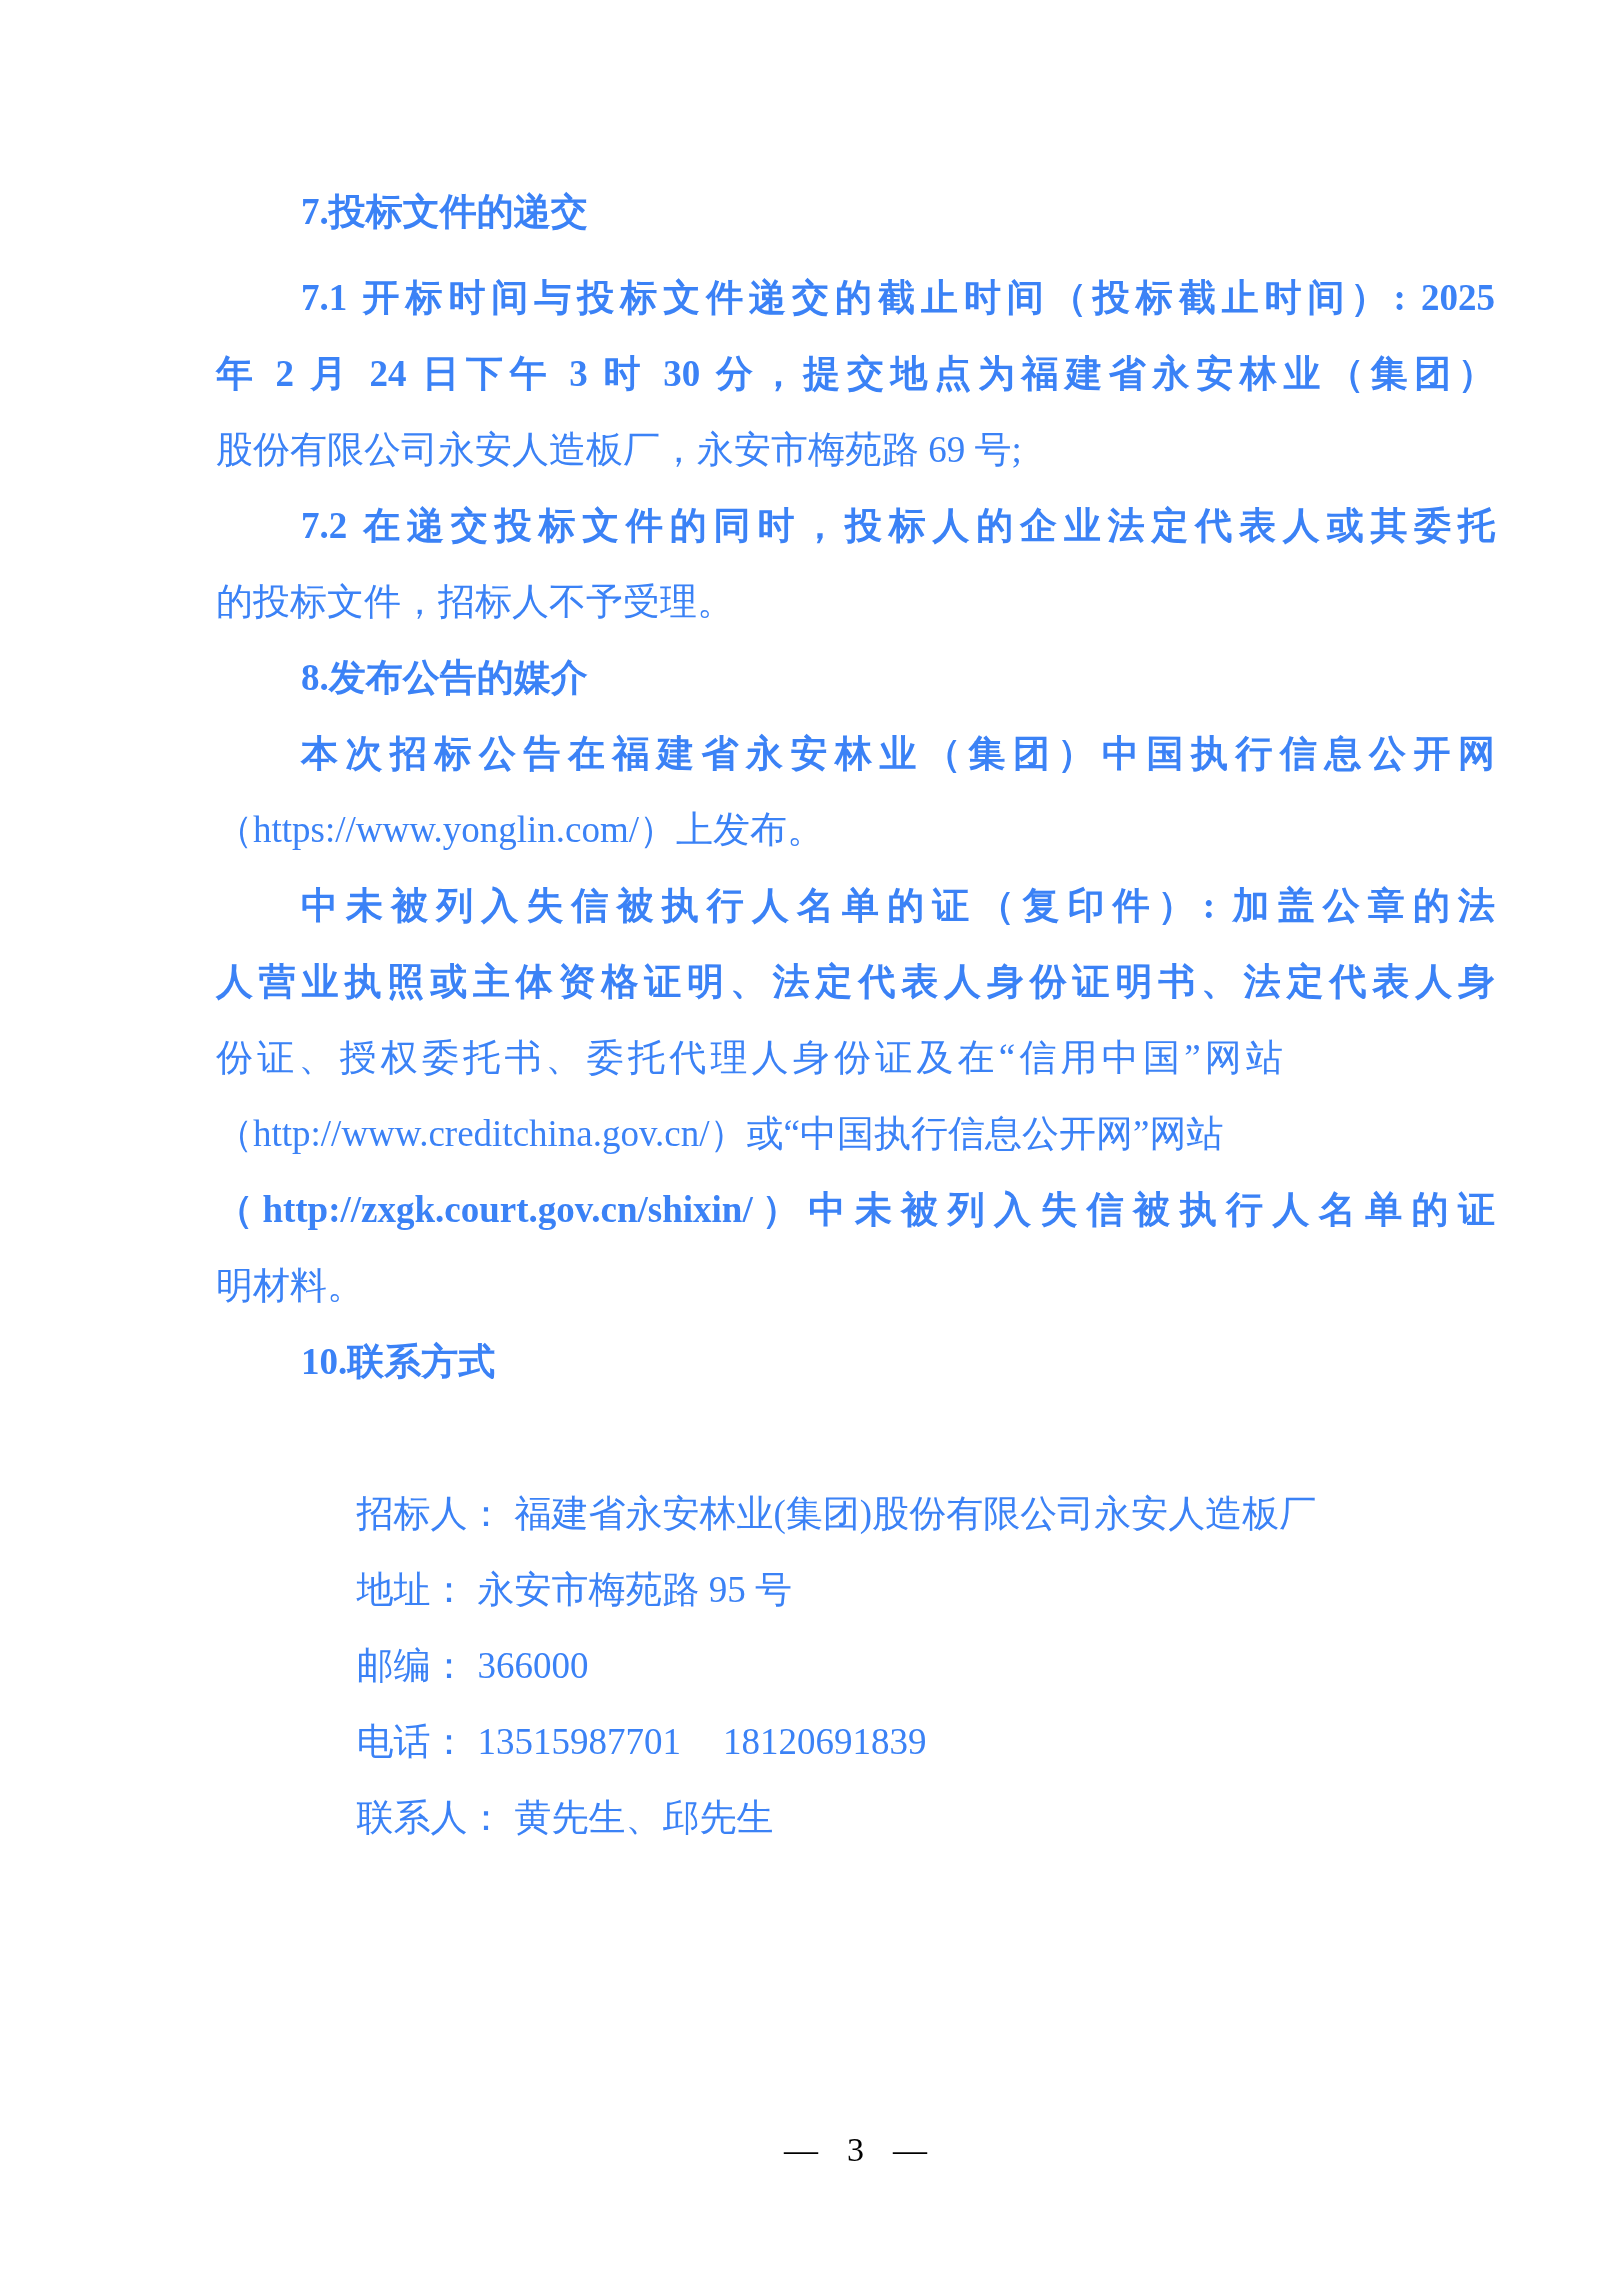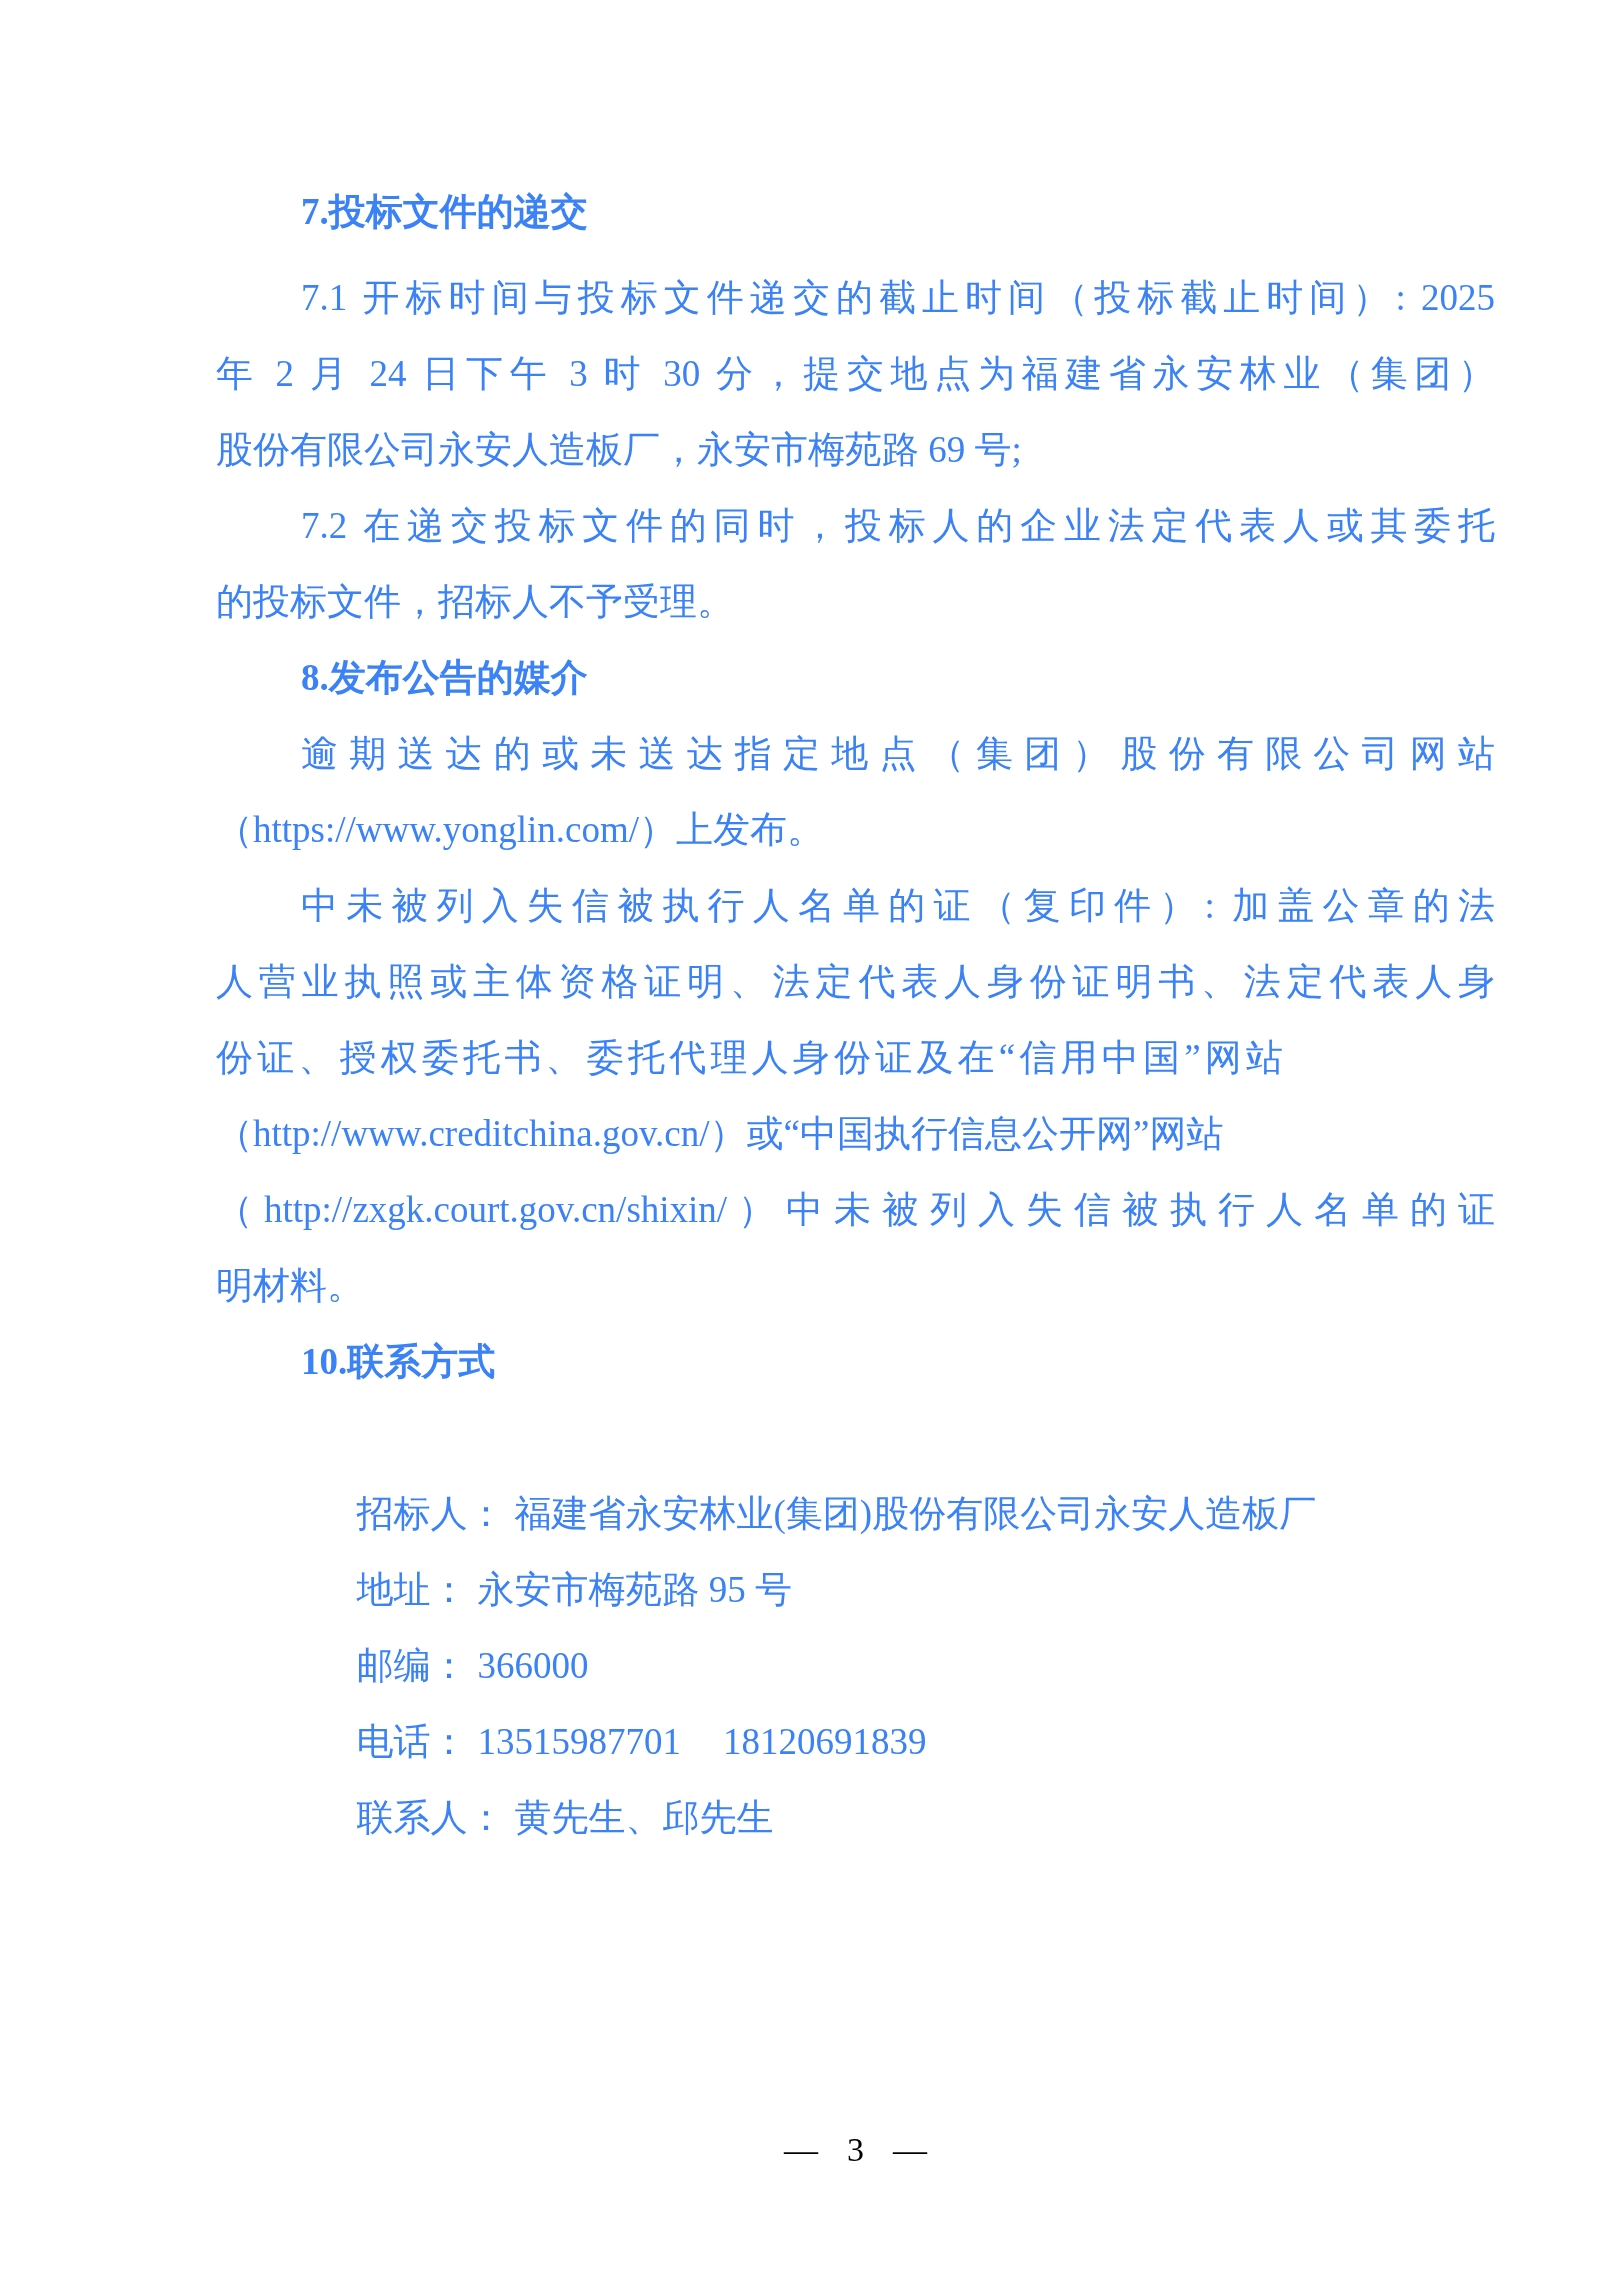--- a/index.html
+++ b/index.html
@@ -26,20 +26,21 @@
       height: 76px;
       line-height: 76px;
       font-size: 37px;
       color: #3b82f6;
       white-space: pre;
     }
     .just {
       white-space: normal;
       text-align: justify;
       text-align-last: justify;
+      font-weight: bold;
     }
     .indent {
       padding-left: 85px;
     }
     .heading {
       font-weight: 700;
     }
     .mb12 {
       margin-bottom: 10px;
     }
@@ -78,21 +79,21 @@
   <div class="content">
 
     <div class="line heading indent mb12">7.投标文件的递交</div>
     <div class="line indent just">7.1 开标时间与投标文件递交的截止时间（投标截止时间）: 2025</div>
     <div class="line just">年 2 月 24 日下午 3 时 30 分，提交地点为福建省永安林业（集团）</div>
     <div class="line">股份有限公司永安人造板厂，永安市梅苑路 69 号;</div>
     <div class="line indent just">7.2 在递交投标文件的同时，投标人的企业法定代表人或其委托</div>
     <div class="line">的投标文件，招标人不予受理。</div>
 
     <div class="line heading indent">8.发布公告的媒介</div>
-    <div class="line indent just">逾期送达的或未送达指定地点（集团）股份有限公司网站</div>
+    <div class="line indent just">本次招标公告在福建省永安林业（集团）中国执行信息公开网</div>
     <div class="line">（https://www.yonglin.com/）上发布。</div>
 
     <div class="line indent just">中未被列入失信被执行人名单的证（复印件）: 加盖公章的法</div>
     <div class="line just">人营业执照或主体资格证明、法定代表人身份证明书、法定代表人身</div>
     <div class="line ls5">份证、授权委托书、委托代理人身份证及在“信用中国”网站</div>
     <div class="line">（http://www.creditchina.gov.cn/）或“中国执行信息公开网”网站</div>
     <div class="line just">（http://zxgk.court.gov.cn/shixin/）中未被列入失信被执行人名单的证</div>
     <div class="line">明材料。</div>
 
     <div class="line heading indent">10.联系方式</div>

